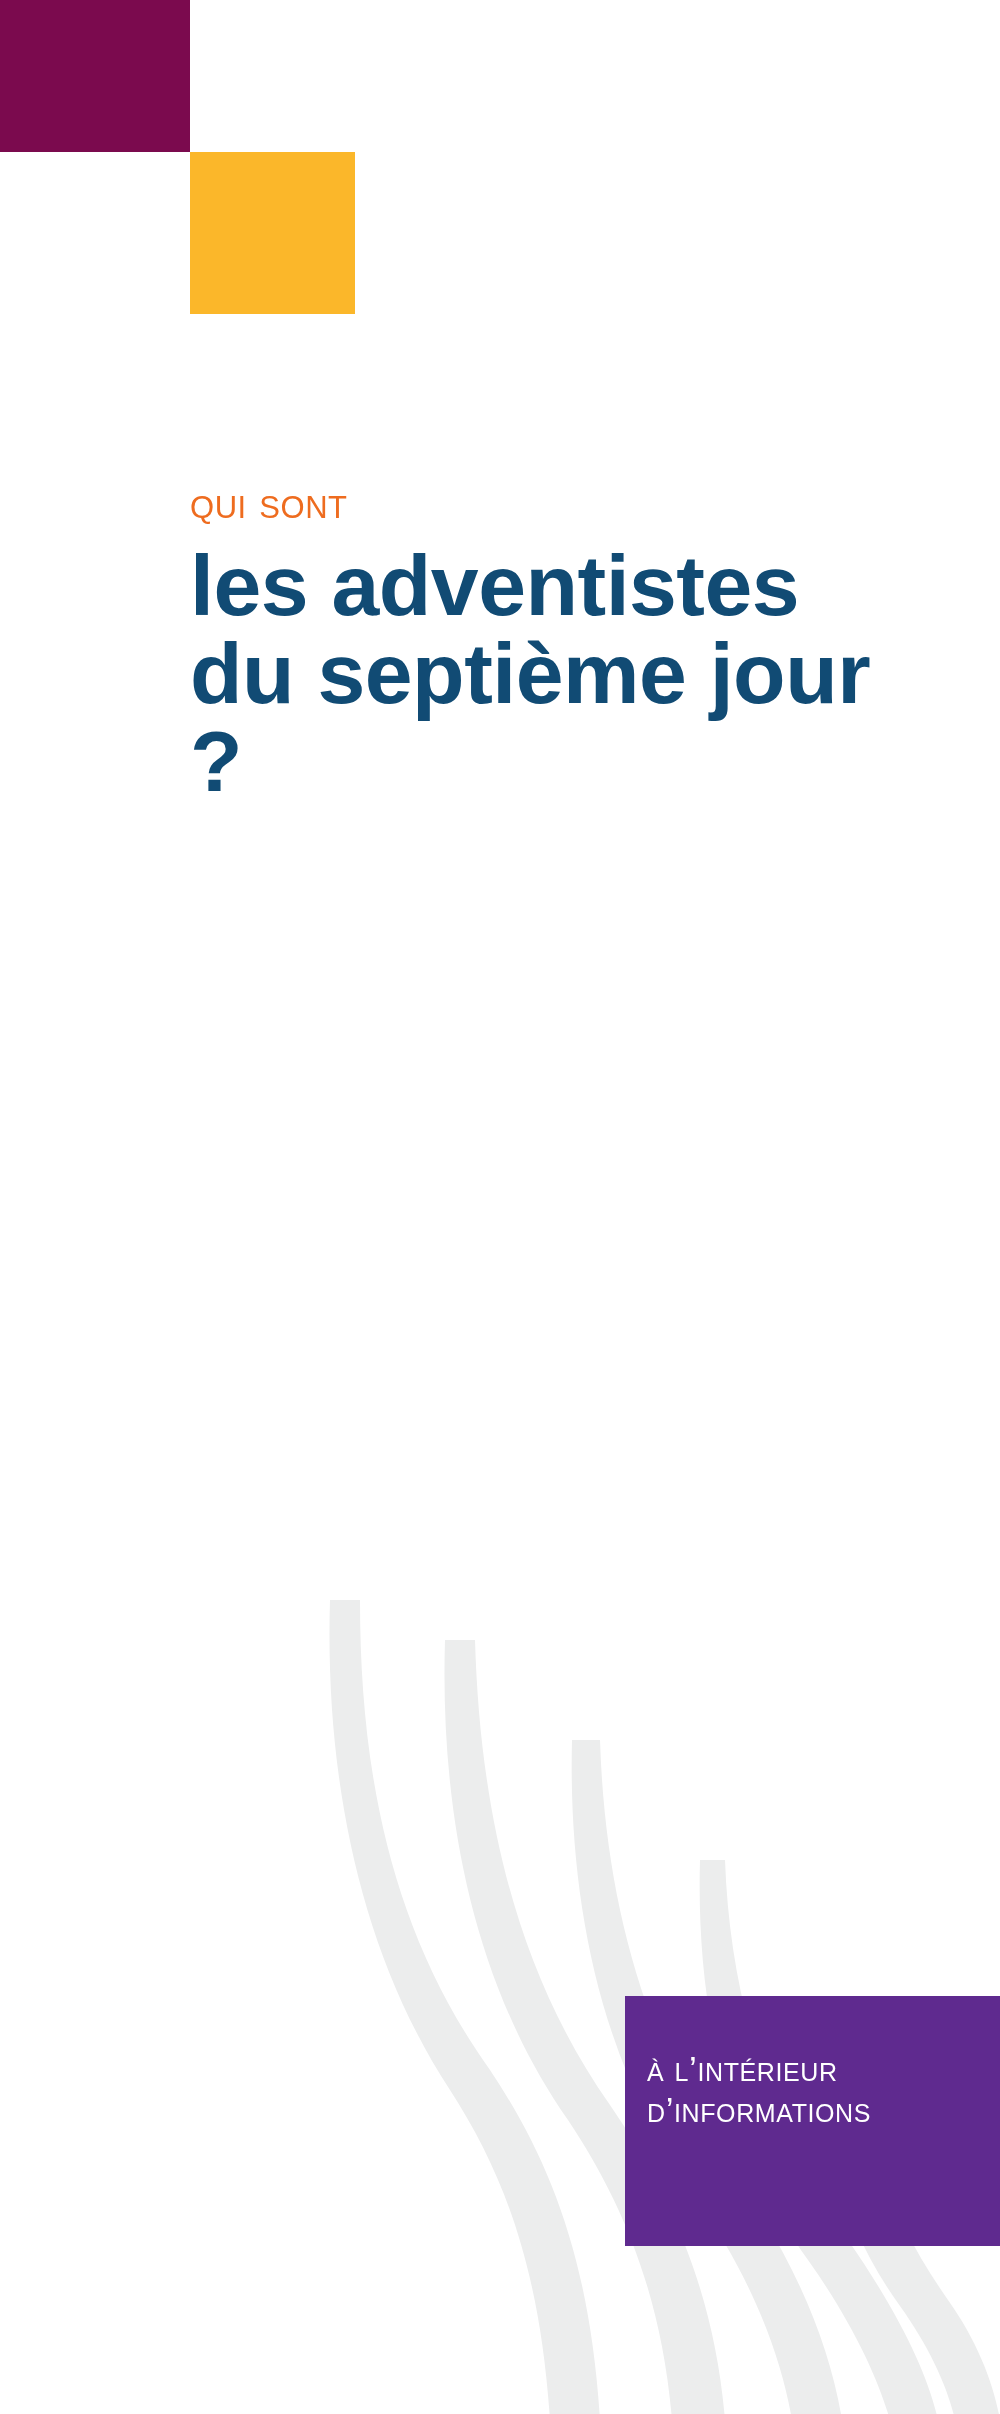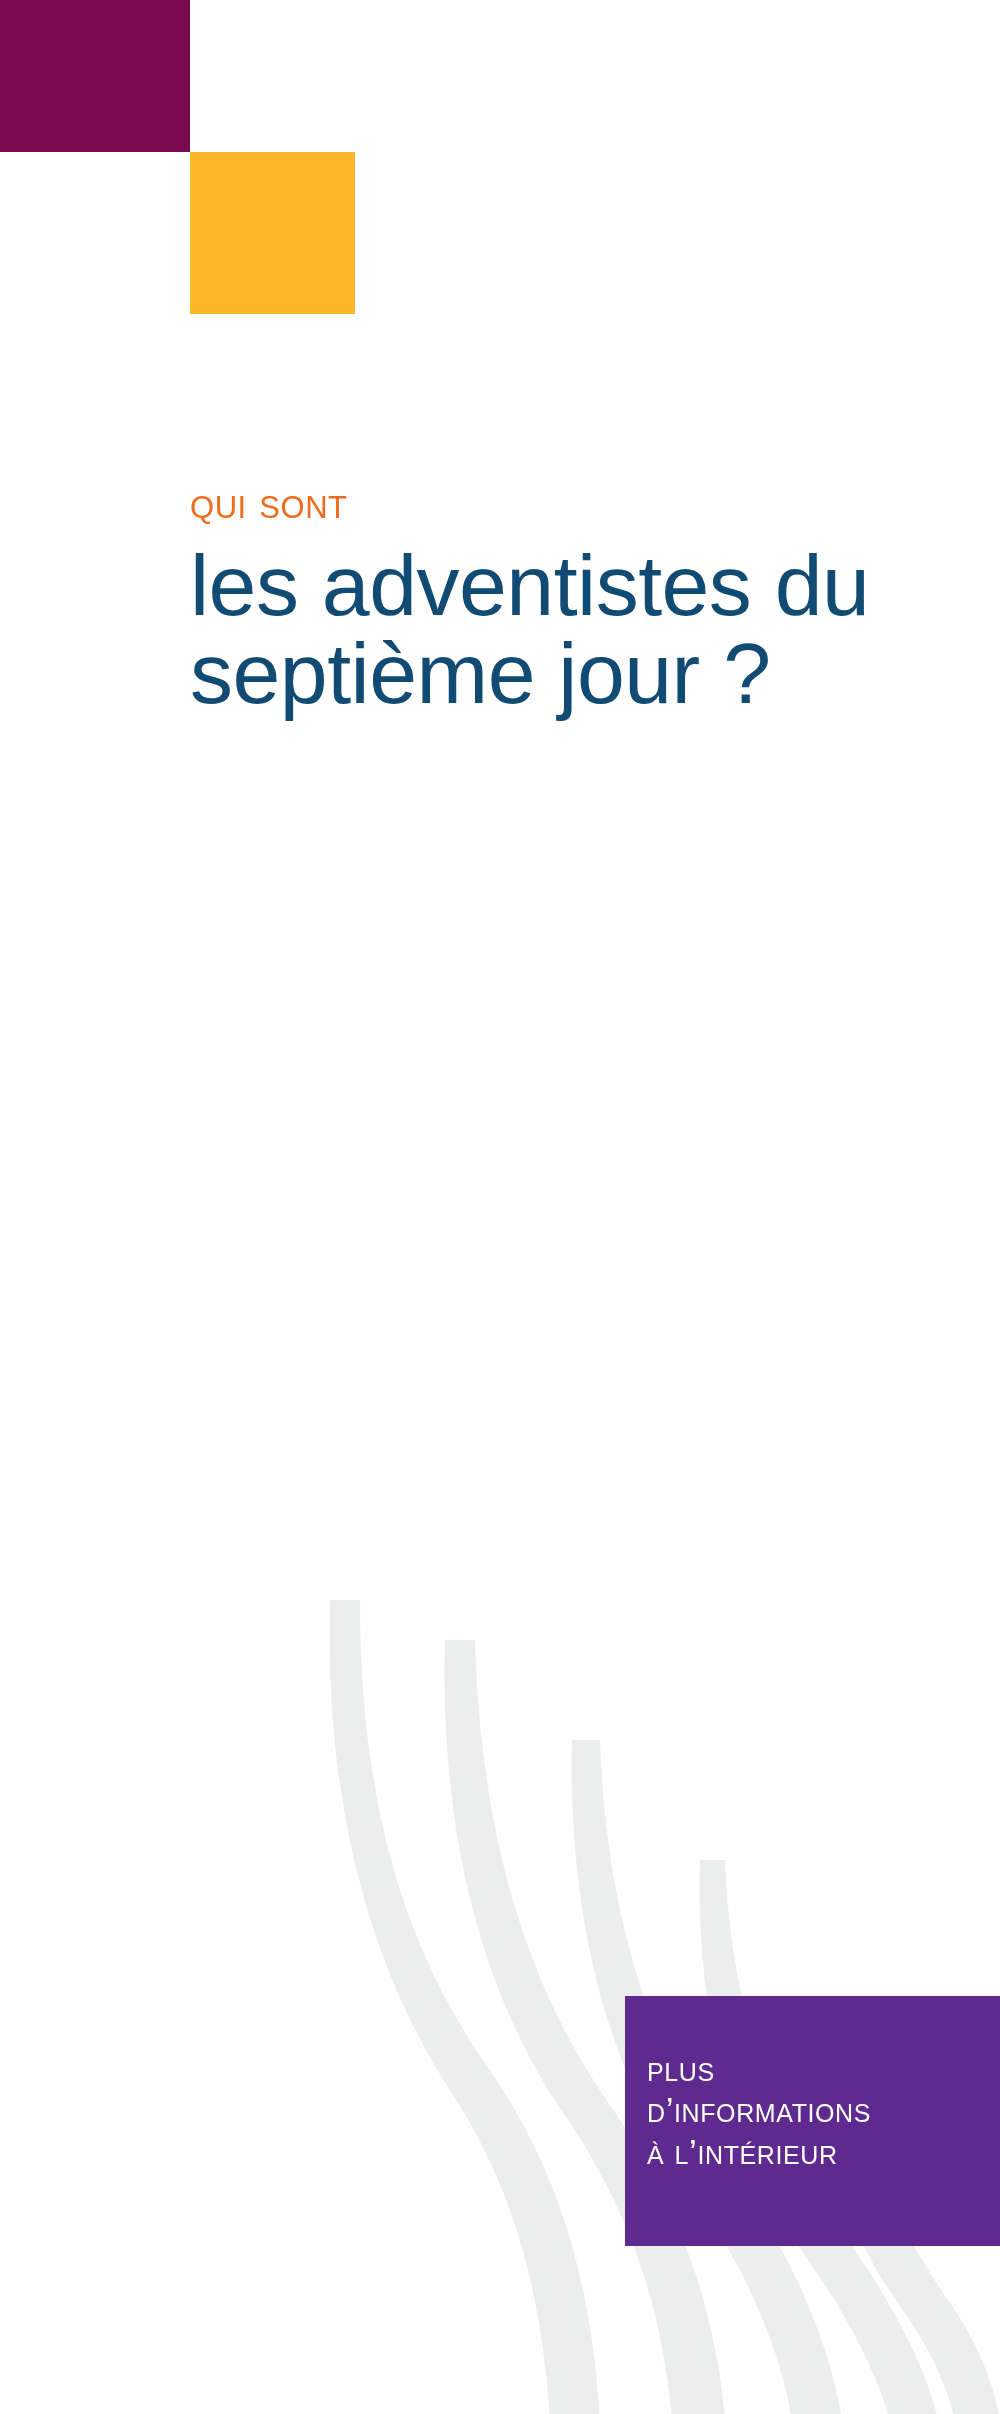--- a/index.html
+++ b/index.html
@@ -72,21 +72,21 @@
     font-weight: 400;
   }
   .eyebrow::first-letter {
     font-size: 44px;
   }
   .headline {
     color: #114b74;
     font-size: 86px;
     line-height: 1.02;
     margin: 0 0 22px 0;
-    font-weight: 400;
+    font-weight: 700;
     letter-spacing: -0.5px;
     max-width: 720px;
   }
   .body-text {
     color: #2b2b32;
     font-size: 33px;
     line-height: 1.47;
     margin: 0;
     max-width: 600px;
     font-weight: 400;
@@ -133,19 +133,18 @@
         </g>
       </svg>
     </div>
 
     <div class="content">
       <p class="eyebrow">Qui sont</p>
       <h1 class="headline">les adventistes du septième jour ?</h1>
     </div>
 
     <div class="callout">
-      <div class="callout-line">Plus</div>
+      <div class="callout-line">À L’intérieur</div>
       <div class="callout-line">D’informations</div>
-      <div class="callout-line">À L’intérieur</div>
     </div>
 
   </div>
 </div>
 
 </body></html>

